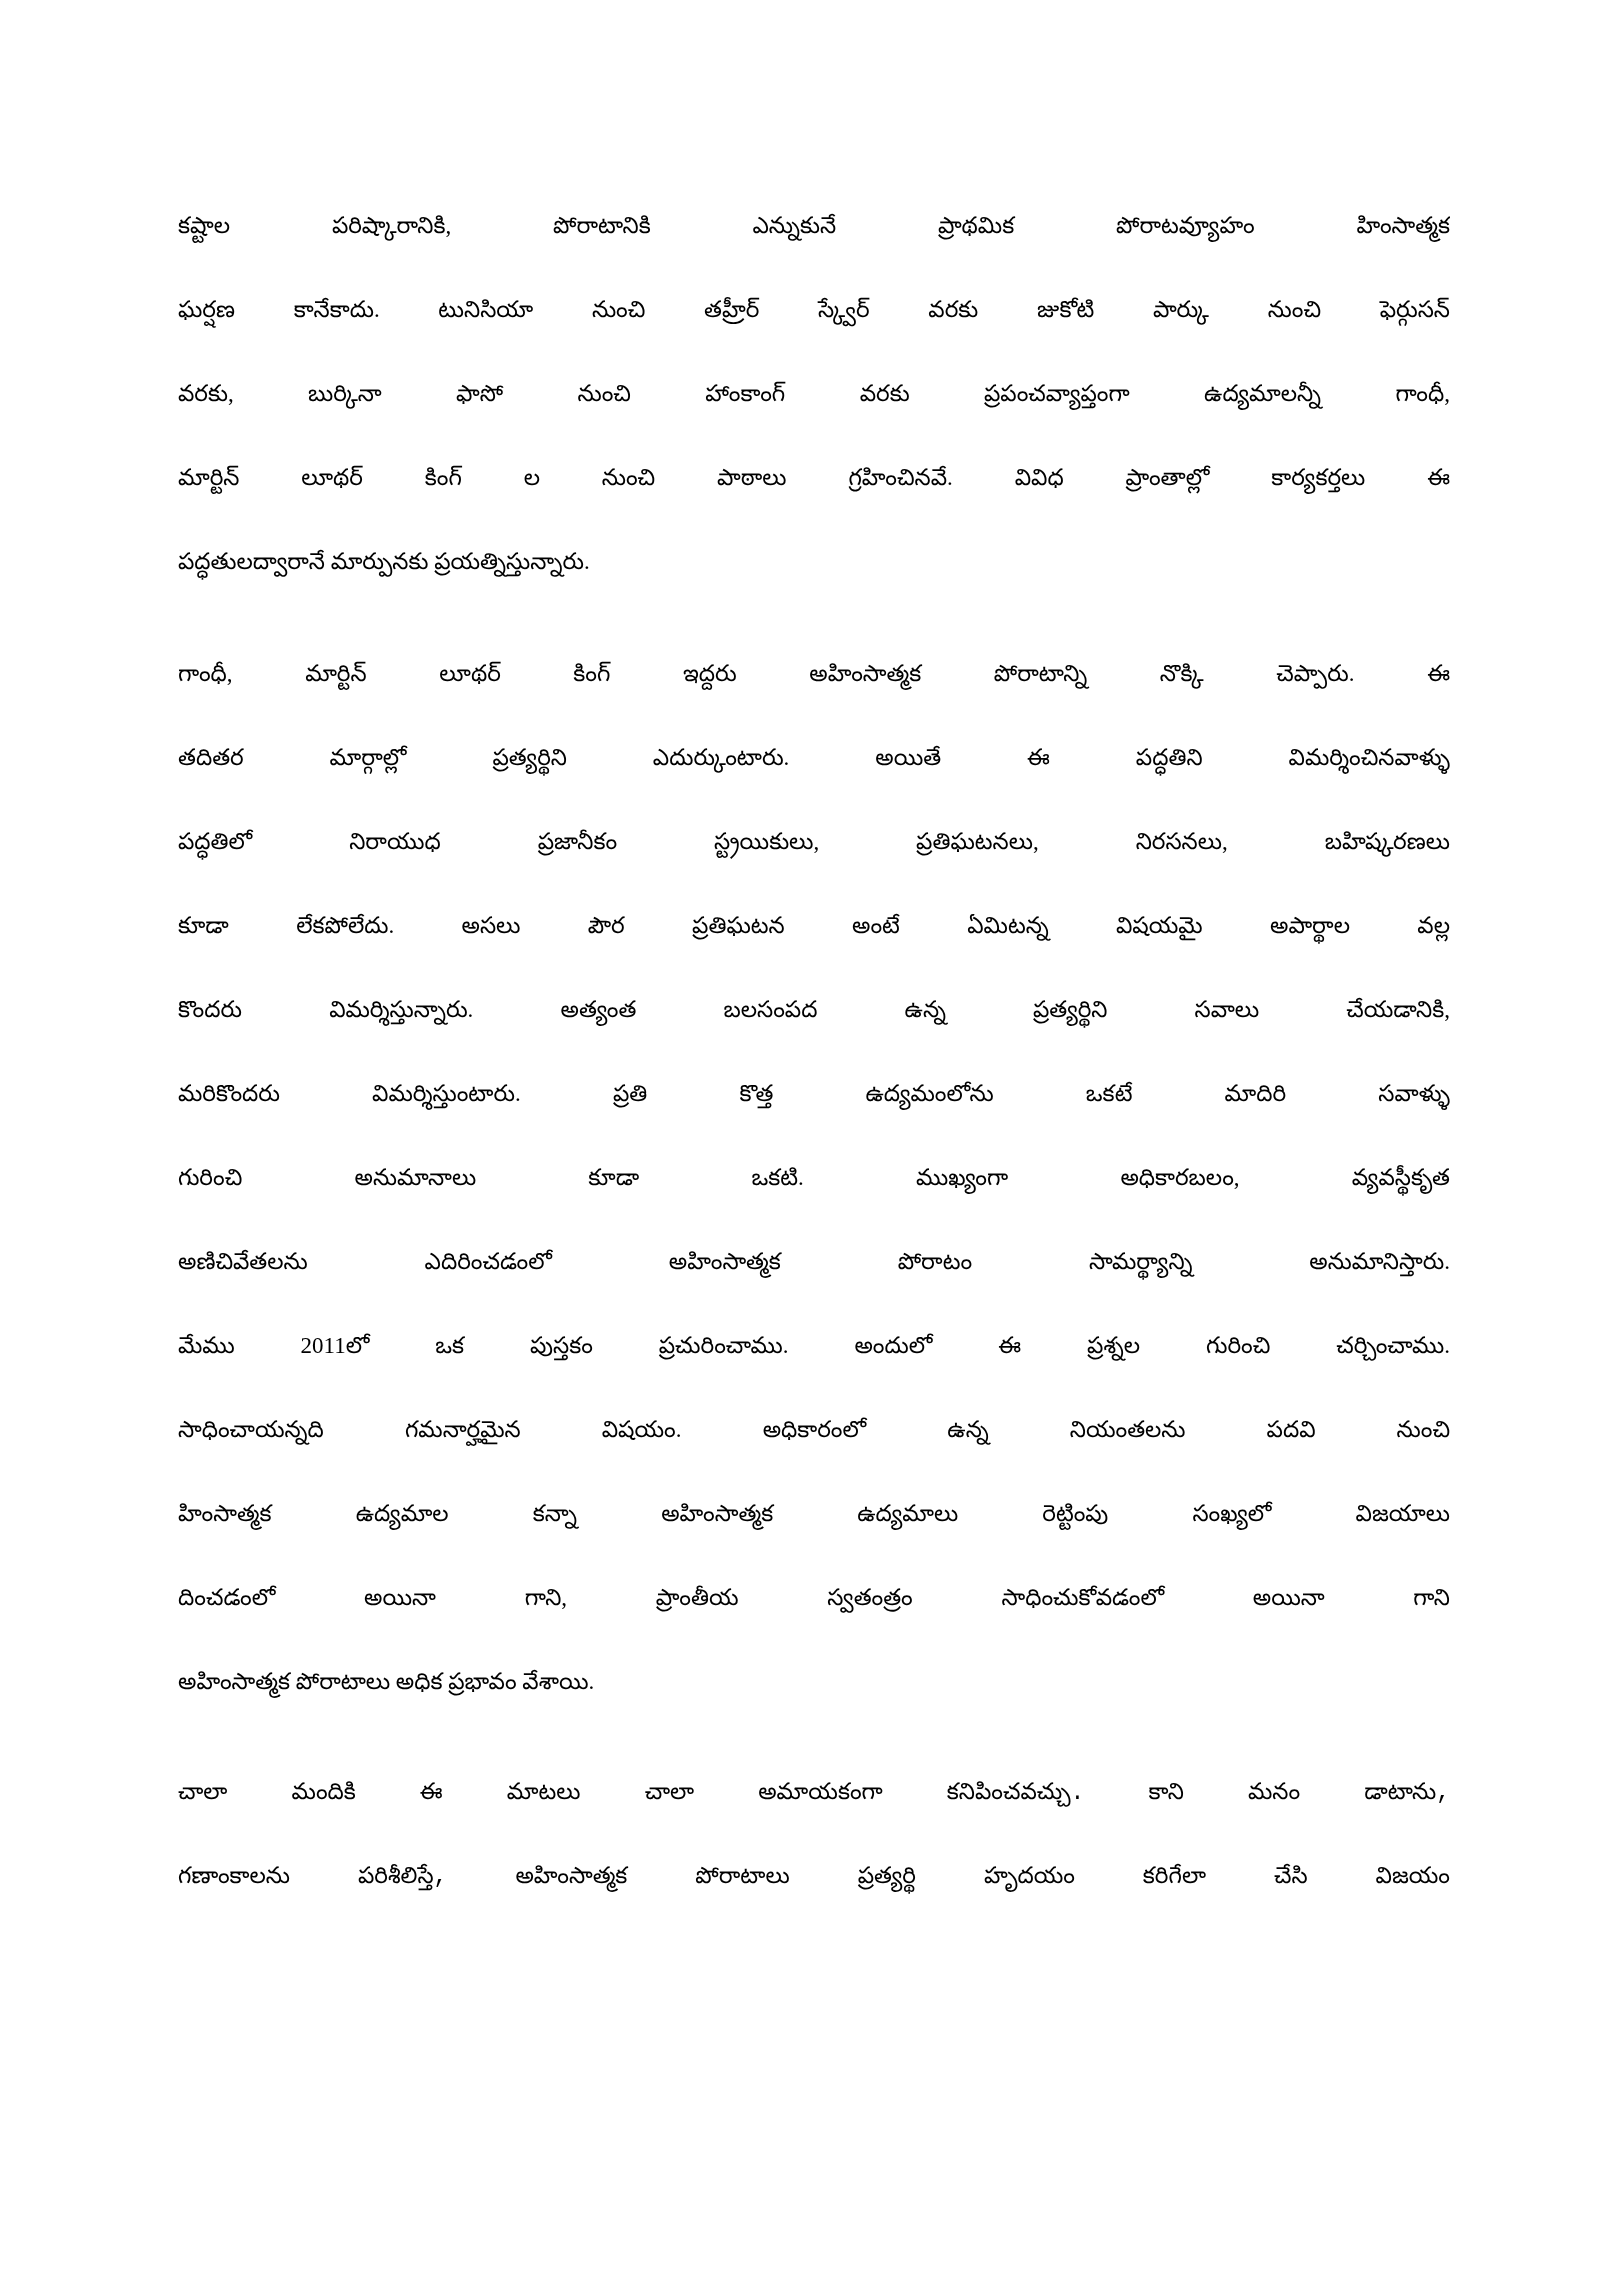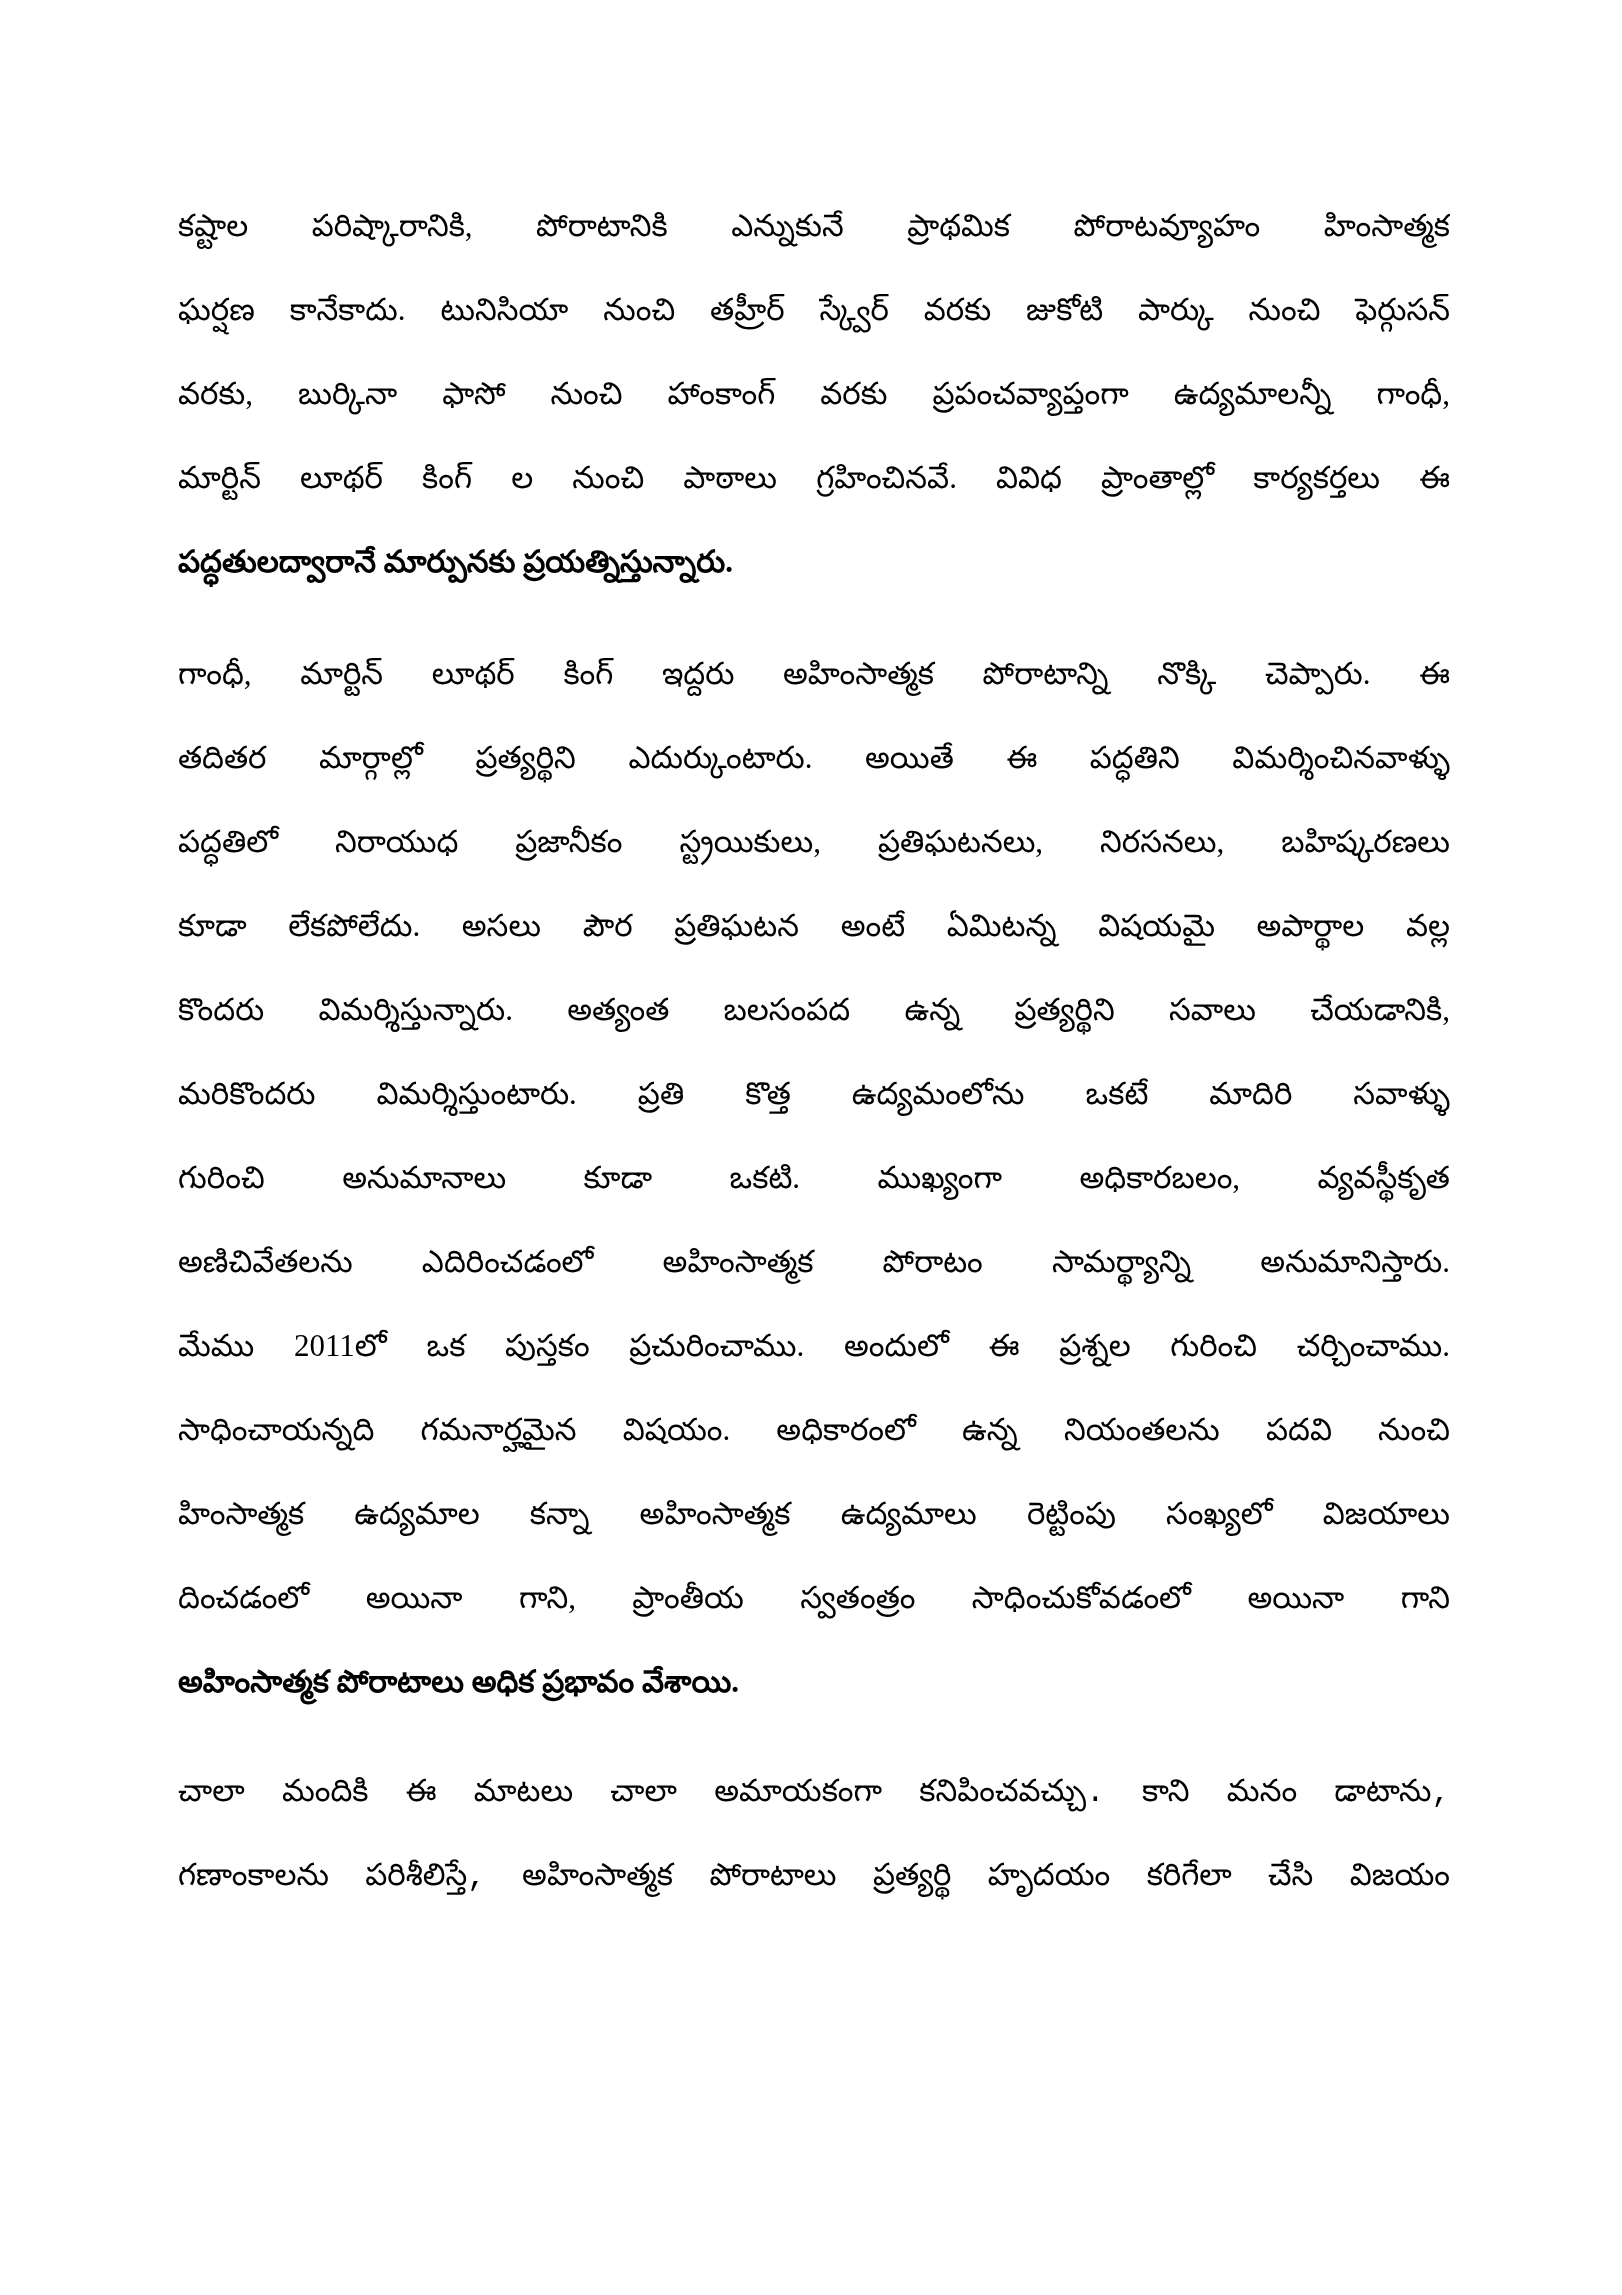--- a/index.html
+++ b/index.html
@@ -21,31 +21,30 @@
     left: 178px;
     top: 184px;
     width: 1272px;
     color: #000000;
   }
   .para { margin: 0 0 27.5px 0; }
   .para:last-child { margin-bottom: 0; font-family: Liberation Mono, monospace; }
   .line {
     height: 84px;
     line-height: 84px;
-    font-size: 31px;
+    font-size: 23px;
     color: #000000;
     white-space: nowrap;
     overflow: hidden;
     text-align: justify;
     text-align-last: justify;
   }
   .line.last {
     text-align: center;
     text-align-last: left;
-    font-weight: bold;
   }
 </style>
 </head>
 <body>
 
 <div class="page">
   <div class="text-block">
 
     <div class="para">
       <div class="line">కష్టాల పరిష్కారానికి, పోరాటానికి ఎన్నుకునే ప్రాథమిక పోరాటవ్యూహం హింసాత్మక</div>

